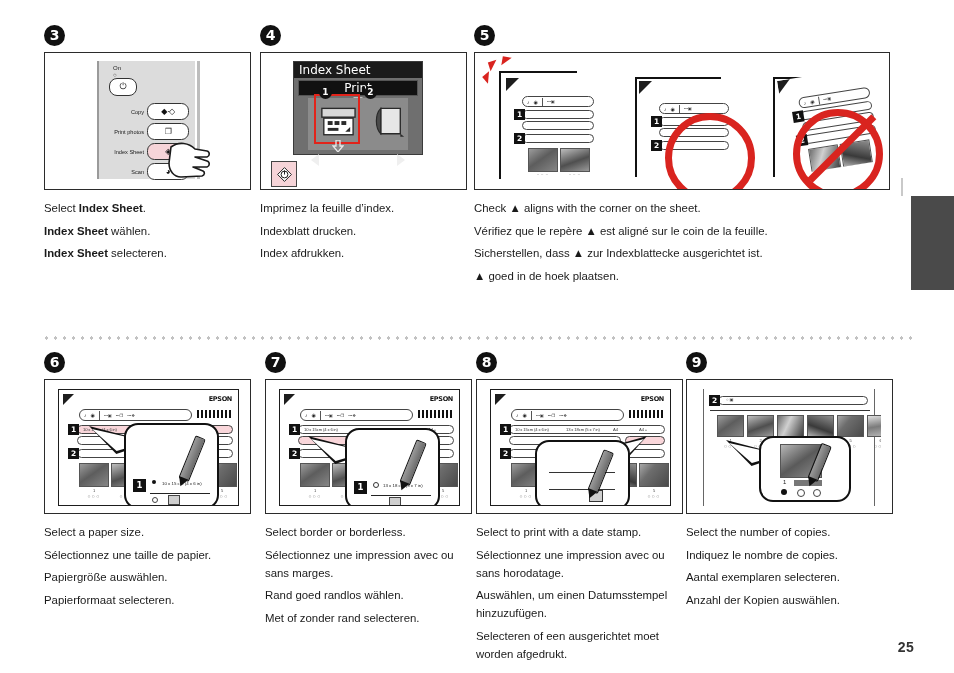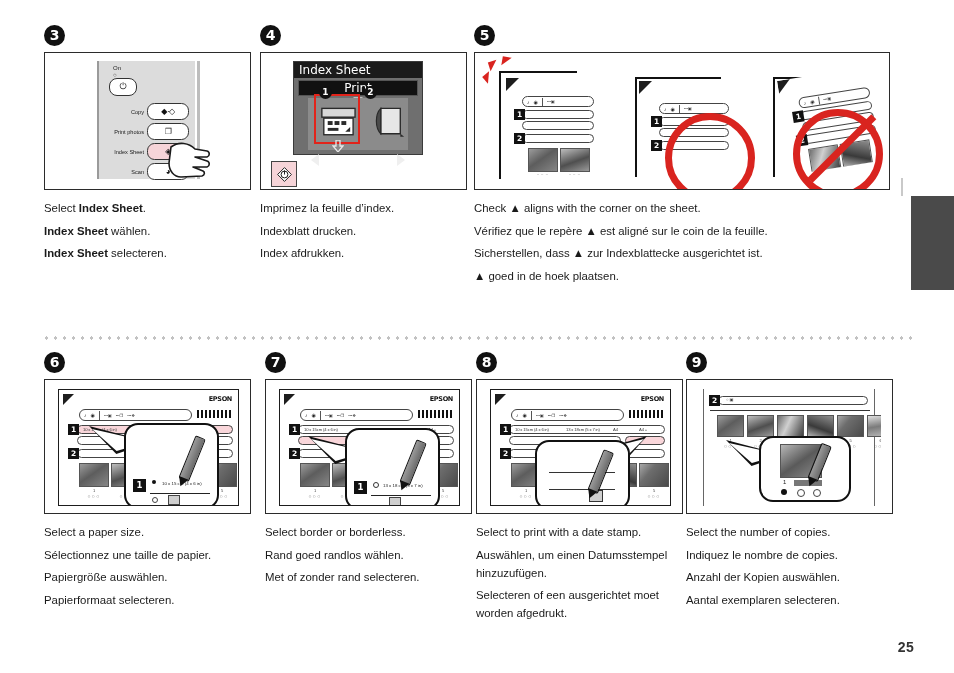--- a/index.html
+++ b/index.html
@@ -715,20 +715,21 @@
             <span style="position:absolute;left:2px;top:2px;width:4px;height:4px;border-radius:50%;border:0.8px solid #333;"></span>
           </div>
           <div style="position:absolute;left:24px;top:66px;width:60px;height:11px;">
             <span style="position:absolute;left:18px;top:1px;width:10px;height:8px;background:#cfcfcf;border:0.7px solid #444;"></span>
           </div>
         </div>
       </div>
     </div>
     <div class="caption">
       <p>Select border or borderless.</p>
+      <p>Sélectionnez une impression avec ou sans marges.</p>
       <p>Rand goed randlos wählen.</p>
       <p>Met of zonder rand selecteren.</p>
     </div>
   </div>
 
   <div class="step" style="left:476px; top:352px; width:207px;">
     <div class="badge">8</div>
     <div class="figure" style="width:207px;height:135px;">
       <div class="sheet" style="left:13px;top:9px;width:181px;height:117px;">
         <div class="corner"></div>
@@ -789,20 +790,21 @@
         <div class="balloon" style="left:44px;top:50px;width:91px;height:66px;">
           <div class="pencil" style="left:50px;top:6px;height:42px;transform:rotate(22deg);"></div>
           <div style="position:absolute;left:12px;top:30px;width:66px;height:1px;background:#333;"></div>
           <div style="position:absolute;left:12px;top:47px;width:66px;height:1px;background:#333;"></div>
           <div style="position:absolute;left:52px;top:48px;width:12px;height:10px;background:#cfcfcf;border:0.8px solid #333;"></div>
         </div>
       </div>
     </div>
     <div class="caption">
       <p>Select to print with a date stamp.</p>
+      <p>Sélectionnez une impression avec ou sans horodatage.</p>
       <p>Auswählen, um einen Datumsstempel hinzuzufügen.</p>
       <p>Selecteren of een ausgerichtet moet worden afgedrukt.</p>
     </div>
   </div>
 
   <div class="step" style="left:686px; top:352px; width:207px;">
     <div class="badge">9</div>
     <div class="figure" style="width:207px;height:135px;">
       <div class="sheet" style="left:13px;top:9px;width:181px;height:117px;border:none;">
         <div style="position:absolute;left:3px;top:0;width:1px;height:117px;background:#666;"></div>
@@ -855,18 +857,18 @@
           <div style="position:absolute;left:33px;top:42px;width:28px;height:6px;background:#777;"></div>
           <div style="position:absolute;left:20px;top:51px;width:6px;height:6px;border-radius:50%;background:#111;"></div>
           <div style="position:absolute;left:36px;top:51px;width:6px;height:6px;border-radius:50%;border:1px solid #444;"></div>
           <div style="position:absolute;left:52px;top:51px;width:6px;height:6px;border-radius:50%;border:1px solid #444;"></div>
         </div>
       </div>
     </div>
     <div class="caption">
       <p>Select the number of copies.</p>
       <p>Indiquez le nombre de copies.</p>
+      <p>Aantal exemplaren selecteren.</p>
       <p>Anzahl der Kopien auswählen.</p>
-      <p>Aantal exemplaren selecteren.</p>
     </div>
   </div>
 
 </div>
 
 </body></html>

